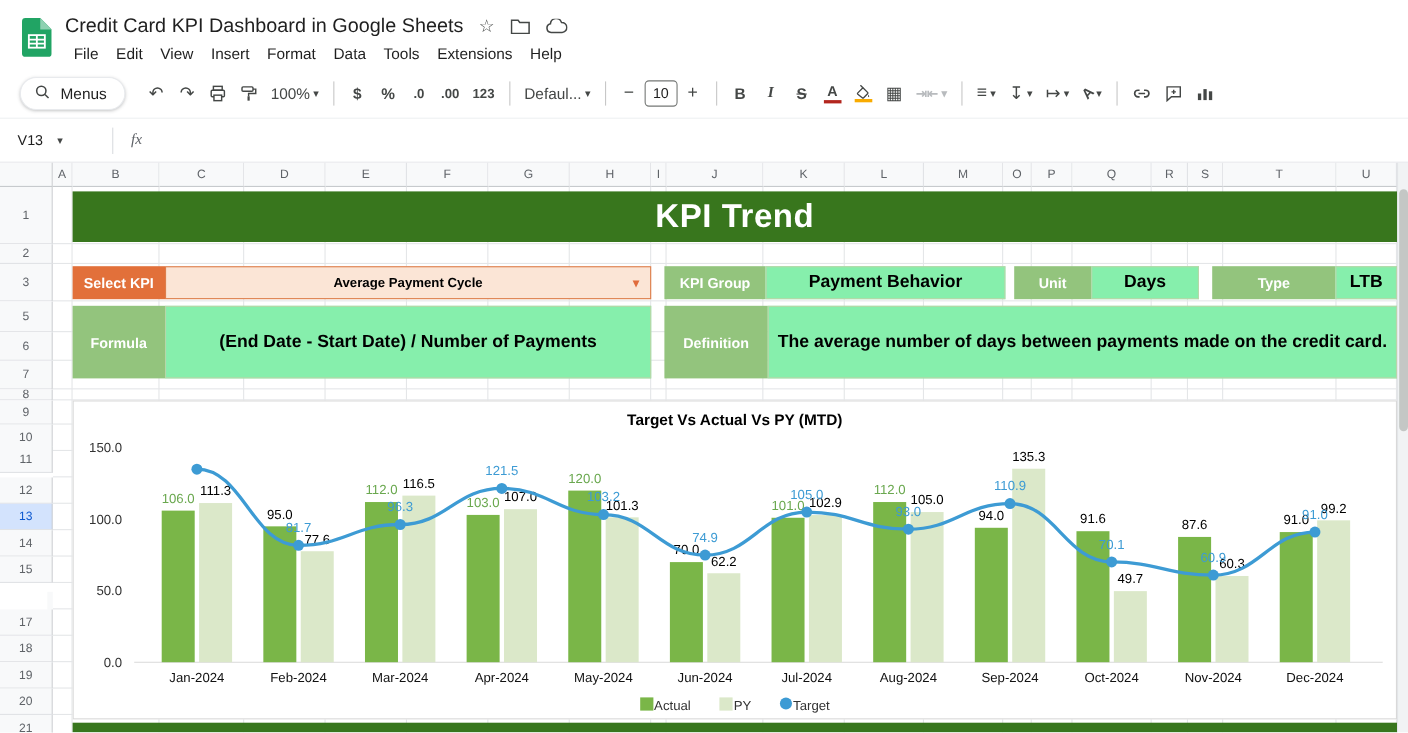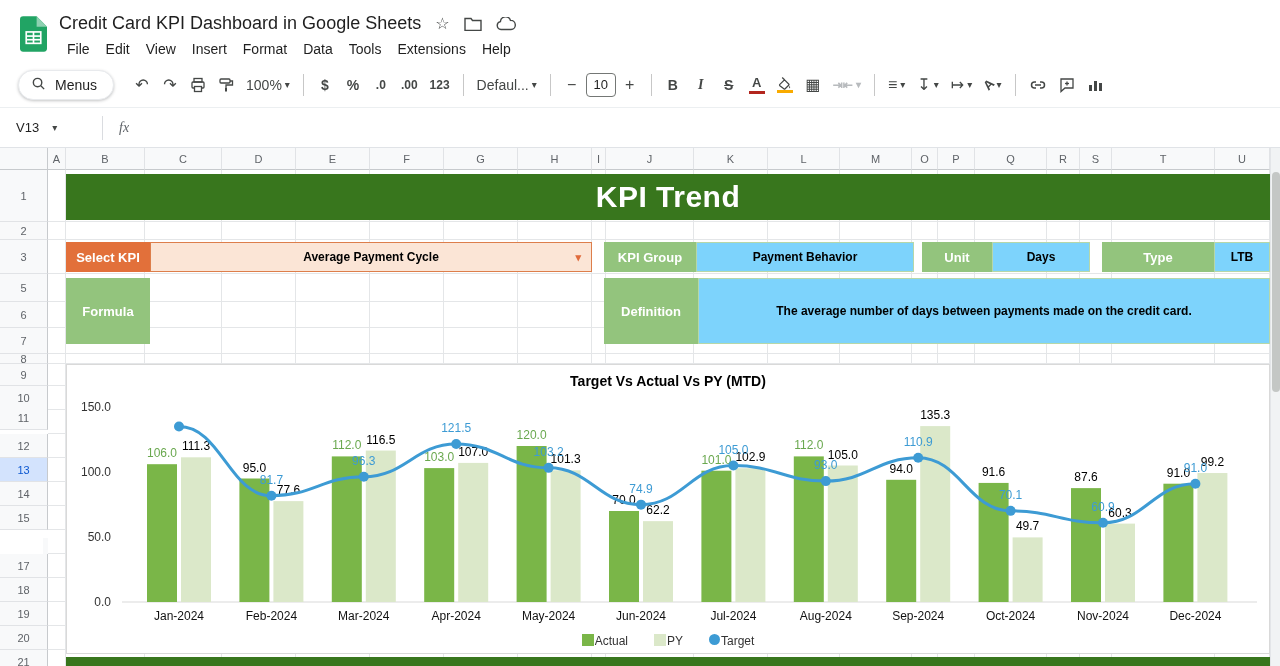--- a/index.html
+++ b/index.html
@@ -55,21 +55,21 @@
   .glh{left:0;width:1222px;height:1px}
   .ov{position:absolute;z-index:1}
   .vscroll{position:absolute;right:0;top:0;width:10px;height:518px;background:#f1f3f4;border-left:1px solid #e3e5e8}
   .vthumb{position:absolute;left:1px;top:24px;width:8px;height:220px;background:#c4c7c5;border-radius:4px}
 
   
   .banner{left:18px;top:4px;width:1204px;height:46px;background:#38761d;color:#fff;font-size:30px;font-weight:700;display:flex;align-items:center;justify-content:center;letter-spacing:.5px}
   .chip{display:flex;align-items:center;justify-content:center;color:#fff;font-weight:700;font-size:13px}
   .chip.green{background:#93c47d}
   .chip.orange{background:#e2703a}
-  .valuebox{background:#7dd3fc;border:1px solid #b6d7a8;display:flex;align-items:center;justify-content:center;font-weight:700;font-size:12px;color:#000;text-align:center;padding:0 6px}
+  .valuebox{background:#86efac;border:1px solid #b6d7a8;display:flex;align-items:center;justify-content:center;font-weight:700;font-size:16px;color:#000;text-align:center;padding:0 6px}
   .dropdown{background:#fbe5d6;border:1px solid #dd7e4b;display:flex;align-items:center;justify-content:center;font-weight:700;font-size:12px;color:#000;position:absolute;cursor:pointer}
   .dropdown .dd-caret{position:absolute;right:10px;color:#e06b3c;font-size:11px}
   .r3{top:72px;height:30px}
   .r5{top:108px;height:66px}
   .chartbox{left:18px;top:194px;width:1204px;height:290px;background:#fff;border:1px solid #d9d9d9}
   .chart-title{text-align:center;font-size:14px;font-weight:700;color:#000;margin-top:8px;height:20px}
   #chart-svg{display:block}
   #chart-svg text{font-family:"Liberation Sans",sans-serif}
   .legend{height:24px;display:flex;align-items:center;justify-content:center;gap:26px;font-size:12px;color:#333}
   .lg-item{display:inline-flex;align-items:flex-start;gap:1px}
@@ -352,20 +352,21 @@
         <span class="dd-caret">▾</span>
       </div>
       <div class="ov chip green r3" style="left:556px;width:92px">KPI Group</div>
       <div class="ov valuebox r3" style="left:648px;width:218px">Payment Behavior</div>
       <div class="ov chip green r3" style="left:874px;width:70px">Unit</div>
       <div class="ov valuebox r3" style="left:944px;width:98px">Days</div>
       <div class="ov chip green r3" style="left:1054px;width:112px">Type</div>
       <div class="ov valuebox r3" style="left:1166px;width:56px">LTB</div>
 
       <div class="ov chip green r5" style="left:18px;width:84px">Formula</div>
+      <div class="ov valuebox r5" style="left:102px;width:442px">(End Date - Start Date) / Number of Payments</div>
       <div class="ov chip green r5" style="left:556px;width:94px">Definition</div>
       <div class="ov valuebox r5" style="left:650px;width:572px">The average number of days between payments made on the credit card.</div>
 
       <div class="ov chartbox">
         <div class="chart-title">Target Vs Actual Vs PY (MTD)</div>
         <svg id="chart-svg" width="1204" height="236">
             <text x="44" y="213" text-anchor="end" font-size="12" fill="#333">0.0</text>
             <text x="44" y="148" text-anchor="end" font-size="12" fill="#333">50.0</text>
             <text x="44" y="83" text-anchor="end" font-size="12" fill="#333">100.0</text>
             <text x="44" y="18" text-anchor="end" font-size="12" fill="#333">150.0</text>

